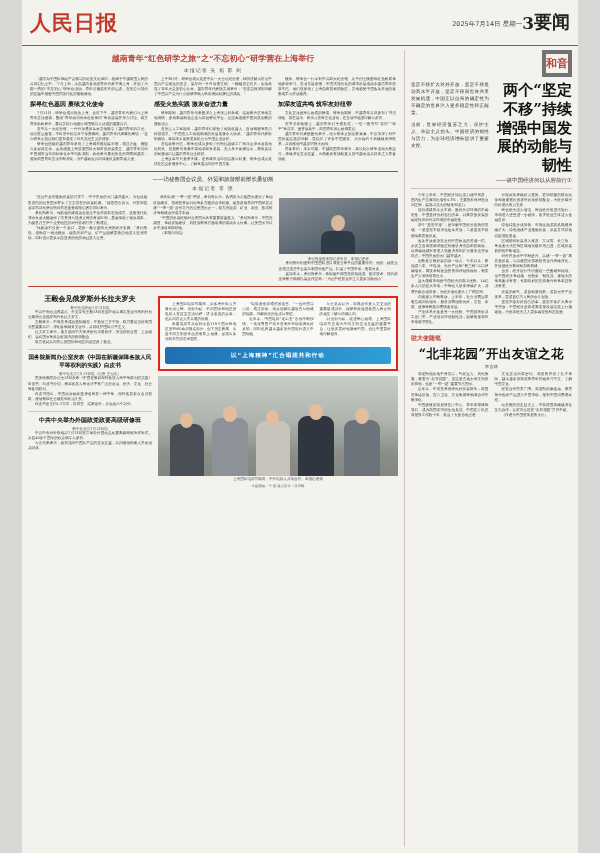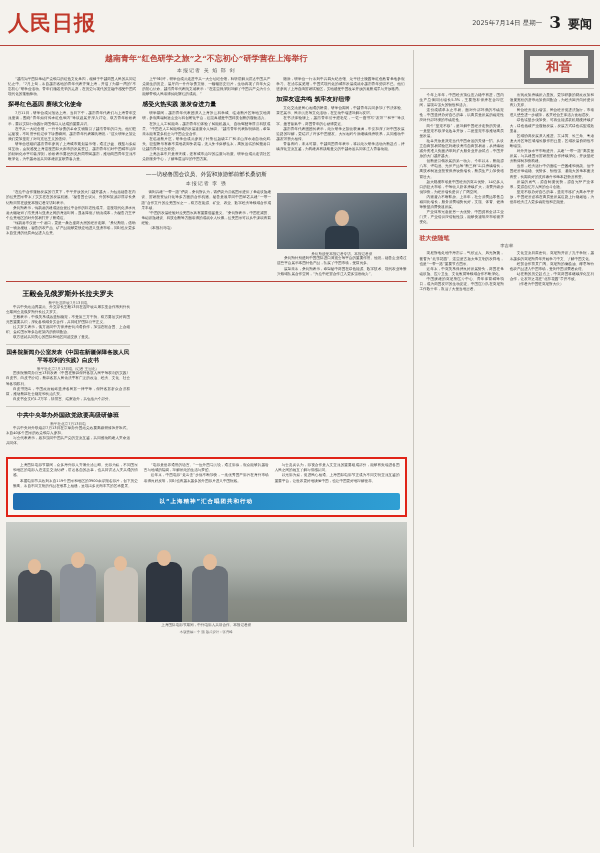--- a/index.html
+++ b/index.html
@@ -1,41 +1,41 @@
 <!DOCTYPE html>
 <html><head>
 <meta charset="utf-8">
 <style>
   html,body{margin:0;padding:0;background:#d8d8d4;}
   body{font-family:"DejaVu Sans","Liberation Sans",sans-serif;}
   .page{
-    position:relative;width:600px;height:853px;background:#f4f2ed;
+    position:relative;width:556px;height:853px;background:#f4f2ed;
     overflow:hidden;margin:0 auto;
   }
   
   .masthead{
     position:relative;height:46px;border-bottom:1px solid #b9433a;
     display:flex;align-items:center;padding:0 8px;box-sizing:border-box;
   }
   .logo{
     font-family:"DejaVu Serif","Liberation Serif",serif;
     font-size:21px;font-weight:bold;color:#c0392b;letter-spacing:1px;
     line-height:1;white-space:nowrap;
   }
   .masthead-right{
-    margin-left:auto;display:flex;align-items:flex-end;gap:7px;
+    margin-left:auto;display:flex;align-items:flex-end;
   }
   .mh-date{font-size:6.5px;color:#444;padding-bottom:3px;}
   .mh-pagenum{
     font-family:"DejaVu Serif","Liberation Serif",serif;
     font-size:17px;font-weight:bold;color:#222;line-height:1;
   }
   .mh-section{
     font-family:"DejaVu Serif","Liberation Serif",serif;
-    font-size:12px;font-weight:bold;color:#222;line-height:1;padding-bottom:1px;
+    font-size:18px;font-weight:bold;color:#222;line-height:1;padding-bottom:1px;
   }
   
   .body-wrap{display:flex;height:807px;box-sizing:border-box;padding:4px 6px 6px 6px;}
   .col-main{width:404px;display:flex;flex-direction:column;}
   .col-side{width:176px;margin-left:6px;border-left:1px solid #c9c6bf;padding-left:6px;display:flex;flex-direction:column;}
 
   
   .tiny{
     font-size:3.6px;line-height:5.1px;color:#3a3a3a;text-align:justify;
     word-break:break-all;
@@ -111,22 +111,22 @@
   .groupphoto{
     height:100px;margin-top:5px;position:relative;overflow:hidden;
     background:linear-gradient(180deg,#c9cdc8 0%,#aeb3ad 45%,#6f7570 100%);
   }
   .gp-person{position:absolute;bottom:0;border-radius:9px 9px 0 0;}
   .gp-head{position:absolute;border-radius:50%;background:#e3bd9c;}
   .gp-floor{position:absolute;left:0;bottom:0;width:100%;height:22px;background:#8c8f86;opacity:.7;}
 
   
   .side-head-box{
-    border:6px solid #737373;padding:2px 16px;display:inline-block;
-    color:#b9433a;font-weight:bold;font-size:13px;
+    border:4px solid #737373;padding:2px 0;display:inline-block;
+    color:#b9433a;font-weight:bold;font-size:11px;
     font-family:"DejaVu Serif","Liberation Serif",serif;
   }
   .side-title-vert{
     font-family:"DejaVu Serif","Liberation Serif",serif;
     font-size:15px;font-weight:bold;color:#111;line-height:1.25;
     text-align:right;
   }
   .side-sub-vert{font-size:5.5px;color:#333;text-align:right;margin-top:2px;}
   .side-quote{
     font-size:4.6px;line-height:7px;color:#333;text-align:justify;word-break:break-all;
@@ -218,21 +218,21 @@
             </div>
             <div class="caption">桑切斯接受本报记者专访。本报记者摄</div>
             <div class="tiny indent">桑切斯特别提到中国国际进口博览会等平台的重要作用。他说，秘鲁企业通过这些平台展示本国特色产品，拓展了中国市场，受益良多。</div>
             <div class="tiny indent">展望未来，桑切斯表示，希望秘中两国在绿色能源、数字技术、现代农业等新兴领域拓展合作空间，“为拉中经贸合作注入更多强劲动力”。</div>
           </div>
         </div>
       </div>
 
       <div class="sep"></div>
 
-      <div style="display:flex;gap:6px;flex-direction:column;">
+      <div style="display:flex;gap:6px;">
 
         <div style="width:124px;">
           <div class="subhead-l" style="text-align:center;font-size:7px;">王毅会见俄罗斯外长拉夫罗夫</div>
           <div class="caption">新华社吉隆坡7月13日电</div>
           <div class="tiny indent">中共中央政治局委员、外交部长王毅13日在吉隆坡出席东亚合作系列外长会期间会见俄罗斯外长拉夫罗夫。</div>
           <div class="tiny indent">王毅表示，中俄关系成熟坚韧稳定，不受第三方干扰。双方要落实好两国元首重要共识，深化各领域务实合作，共同维护国际公平正义。</div>
           <div class="tiny indent">拉夫罗夫表示，俄方愿同中方保持密切沟通协作，加强在联合国、上合组织、金砖国家等多边框架内的协调配合。</div>
           <div class="tiny indent">双方还就共同关心的国际和地区问题交换了意见。</div>
 
           <div class="sep-thin"></div>
@@ -289,20 +289,30 @@
       </div>
 
     </div>
 
     <div class="col-side">
 
       <div style="text-align:right;">
         <span class="side-head-box">和音</span>
       </div>
 
+      <div class="side-col2" style="margin-top:4px;">
+        <div>
+          <div class="side-quote">坚定不移扩大对外开放，坚定不移推动高水平开放，坚定不移同世界共享发展机遇，中国正以自身的确定性为不确定的世界注入更多稳定性和正能量。</div>
+          <div class="side-quote" style="margin-top:5px;">当前，世界经济复苏乏力，保护主义、单边主义抬头。中国经济的韧性与活力，为全球经济增长提供了重要支撑。</div>
+        </div>
+        <div style="width:66px;">
+          <div class="side-title-vert">两个“坚定不移”持续增强中国发展的动能与韧性</div>
+          <div class="side-sub-vert">——谈中国经济何以从容前行①</div>
+        </div>
+      </div>
 
       <div class="sep-thin"></div>
 
       <div class="cols2">
         <div>
           <div class="tiny indent">今年上半年，中国经济顶住压力稳中有进，国内生产总值同比增长5.3%，主要指标保持在合理区间，展现出强大的韧性和活力。</div>
           <div class="tiny indent">这份成绩单来之不易。面对外部环境的不确定性，中国坚持办好自己的事，以高质量发展的确定性应对外部环境的不确定性。</div>
           <div class="tiny indent">两个“坚定不移”，是理解中国经济走势的关键。一是坚定不移深化改革开放，二是坚定不移推动高质量发展。</div>
           <div class="tiny indent">改革开放是决定当代中国命运的关键一招。从设立自由贸易试验区到建设海南自由贸易港，从持续缩减外资准入负面清单到扩大服务业开放试点，中国开放的大门越开越大。</div>
           <div class="tiny indent">创新是引领发展的第一动力。今年以来，新能源汽车、锂电池、光伏产品等“新三样”出口持续增长，高技术制造业投资保持较快增长，新质生产力加快培育壮大。</div>
@@ -319,20 +329,21 @@
           <div class="tiny indent">当然，经济运行中仍面临一些困难和挑战。但中国经济基础稳、优势多、韧性强、潜能大的基本面没有变，长期向好的支撑条件和基本趋势没有变。</div>
           <div class="tiny indent">发展的底气，源自制度优势，源自完整产业体系，更源自亿万人民的奋斗创造。</div>
           <div class="tiny indent">坚定不移办好自己的事，坚定不移扩大高水平开放，中国经济必将在高质量发展道路上行稳致远，为世界经济注入更多确定性和正能量。</div>
         </div>
       </div>
 
       <div class="sep"></div>
 
       <div>
         <div class="label-red">驻大使随笔</div>
+        <div class="headline-4">“北非花园”开出友谊之花</div>
         <div class="byline-s">李吉林</div>
         <div class="cols2">
           <div>
             <div class="tiny indent">突尼斯地处地中海南岸，气候宜人、风光旖旎，被誉为“北非花园”。这里是古迦太基文明的发祥地，也是“一带一路”重要节点国家。</div>
             <div class="tiny indent">近年来，中突关系保持良好发展势头，两国在基础设施、医疗卫生、文化教育等领域合作不断深化。</div>
             <div class="tiny indent">中国援建的突尼斯医疗中心、青年体育城等项目，成为两国友谊的生动见证。中国医疗队在突尼斯工作数十年，救治了大量当地患者。</div>
           </div>
           <div>
             <div class="tiny indent">文化交流日益密切。突尼斯开设了孔子学院，越来越多的突尼斯青年开始学习中文、了解中国文化。</div>
             <div class="tiny indent">经贸合作前景广阔。突尼斯的橄榄油、椰枣等特色农产品进入中国市场，受到中国消费者欢迎。</div>

